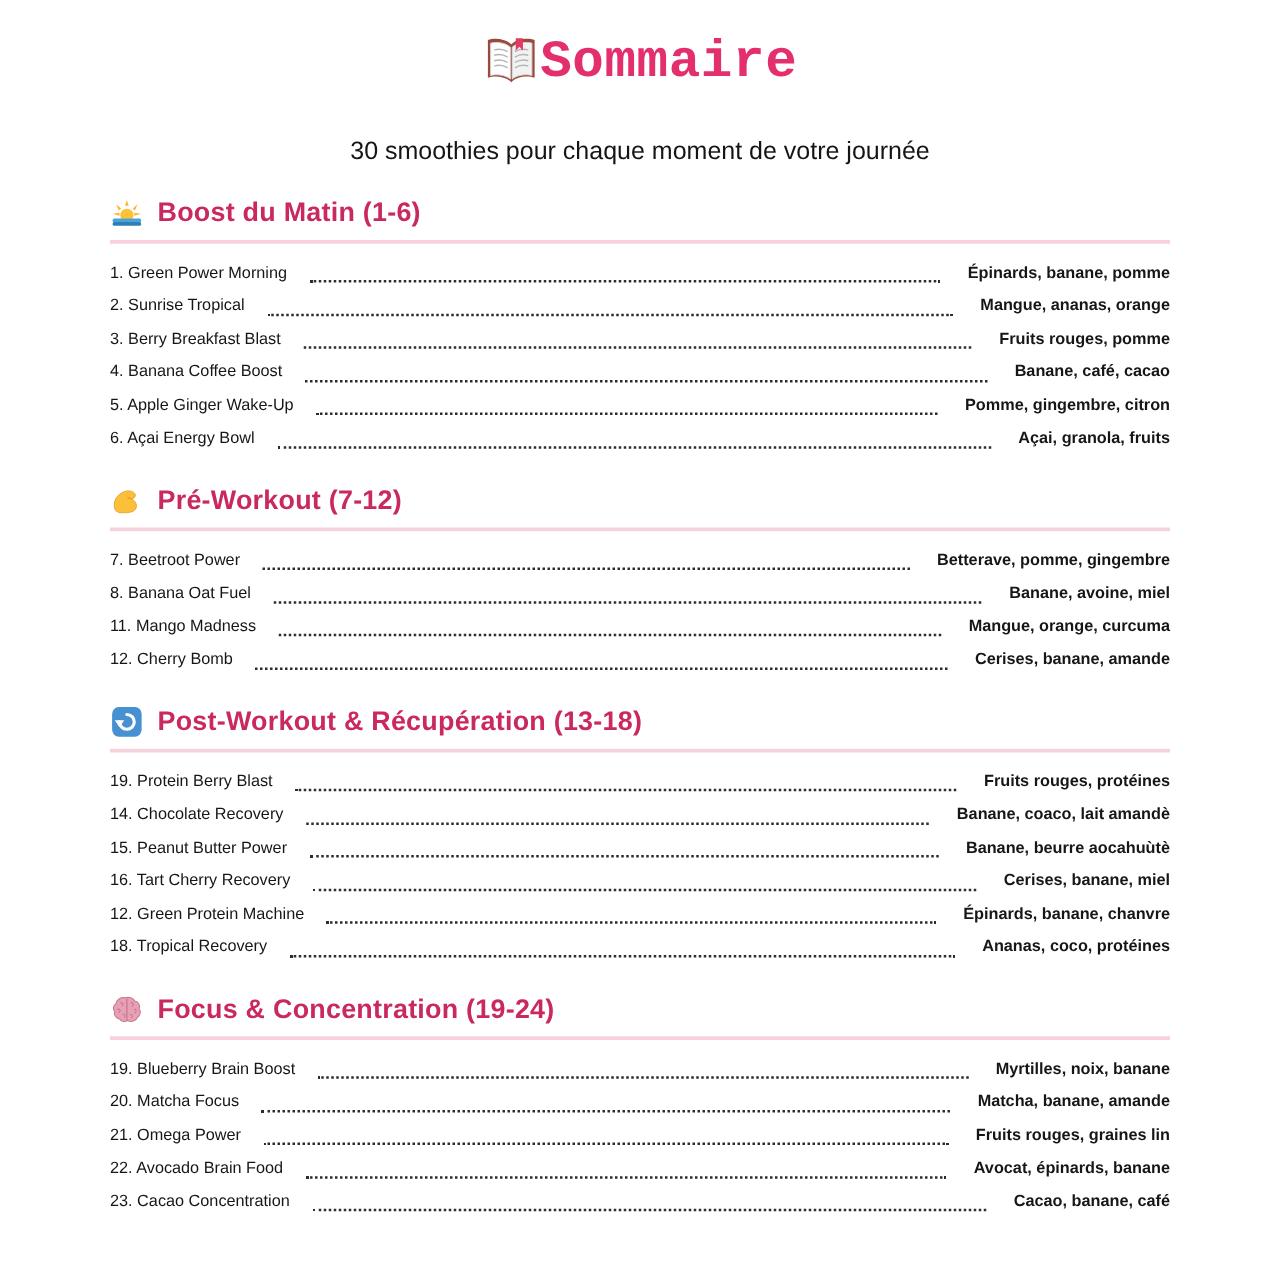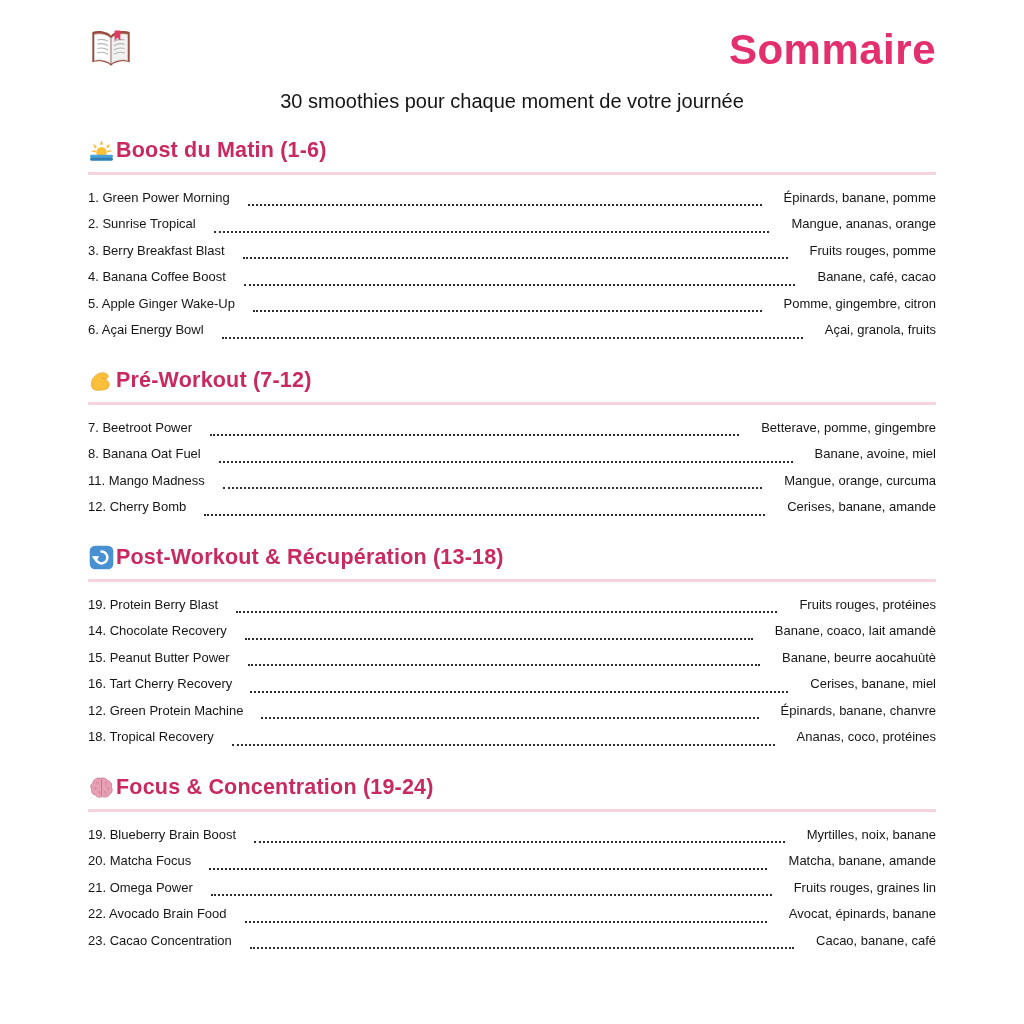--- a/index.html
+++ b/index.html
@@ -10,34 +10,34 @@
     --dots:#2d2d2d;
   }
   *{margin:0;padding:0;box-sizing:border-box;}
   html,body{background:#ffffff;}
   .page{
     width:1024px;height:1024px;background:#ffffff;
     padding:26px 88px 0 88px;overflow:hidden;
     font-family:"Liberation Sans","DejaVu Sans",sans-serif;
     color:var(--text);
   }
-  .title-row{display:flex;justify-content:space-between;align-items:center;}
+  .title-row{display:flex;justify-content:center;align-items:center;font-family:Liberation Mono, monospace;}
   .page-title{font-size:42px;font-weight:800;color:var(--title-pink);letter-spacing:.5px;}
-  .subtitle{text-align:center;margin-top:16px;font-size:20px;font-weight:500;color:#151515;}
+  .subtitle{text-align:center;margin-top:36px;font-size:20px;font-weight:500;color:#151515;}
   .section{margin-top:24px;}
-  .section-header{display:flex;align-items:center;gap:1px;padding-bottom:8px;
+  .section-header{display:flex;align-items:center;gap:11px;padding-bottom:8px;
     border-bottom:3px solid var(--underline-pink);}
   .section-icon{display:inline-flex;width:27px;height:27px;flex:0 0 auto;}
   .section-icon svg{width:100%;height:100%;}
   .section-title{font-size:21.5px;font-weight:800;color:var(--header-pink);letter-spacing:.2px;white-space:nowrap;}
   .section-items{margin-top:9px;}
   .toc-row{display:flex;align-items:center;height:26.5px;font-size:13px;}
   .item-name{white-space:nowrap;font-weight:500;}
   .leader{flex:1;border-bottom:2px dotted var(--dots);margin:0 22px 0 18px;transform:translateY(8px);}
-  .item-ingredients{white-space:nowrap;font-weight:400;text-align:right;}
+  .item-ingredients{white-space:nowrap;font-weight:700;text-align:right;}
 </style>
 </head>
 <body>
 
 <div class="page">
 
   <div class="title-row">
     <span class="section-icon" style="width:46px;height:46px;">
       <svg viewBox="0 0 64 64">
         <path d="M32 12 C27 6 14 4 6 7 L6 49 C14 46 27 48 32 54 C37 48 50 46 58 49 L58 7 C50 4 37 6 32 12 Z" fill="#9a4a3c"></path>

